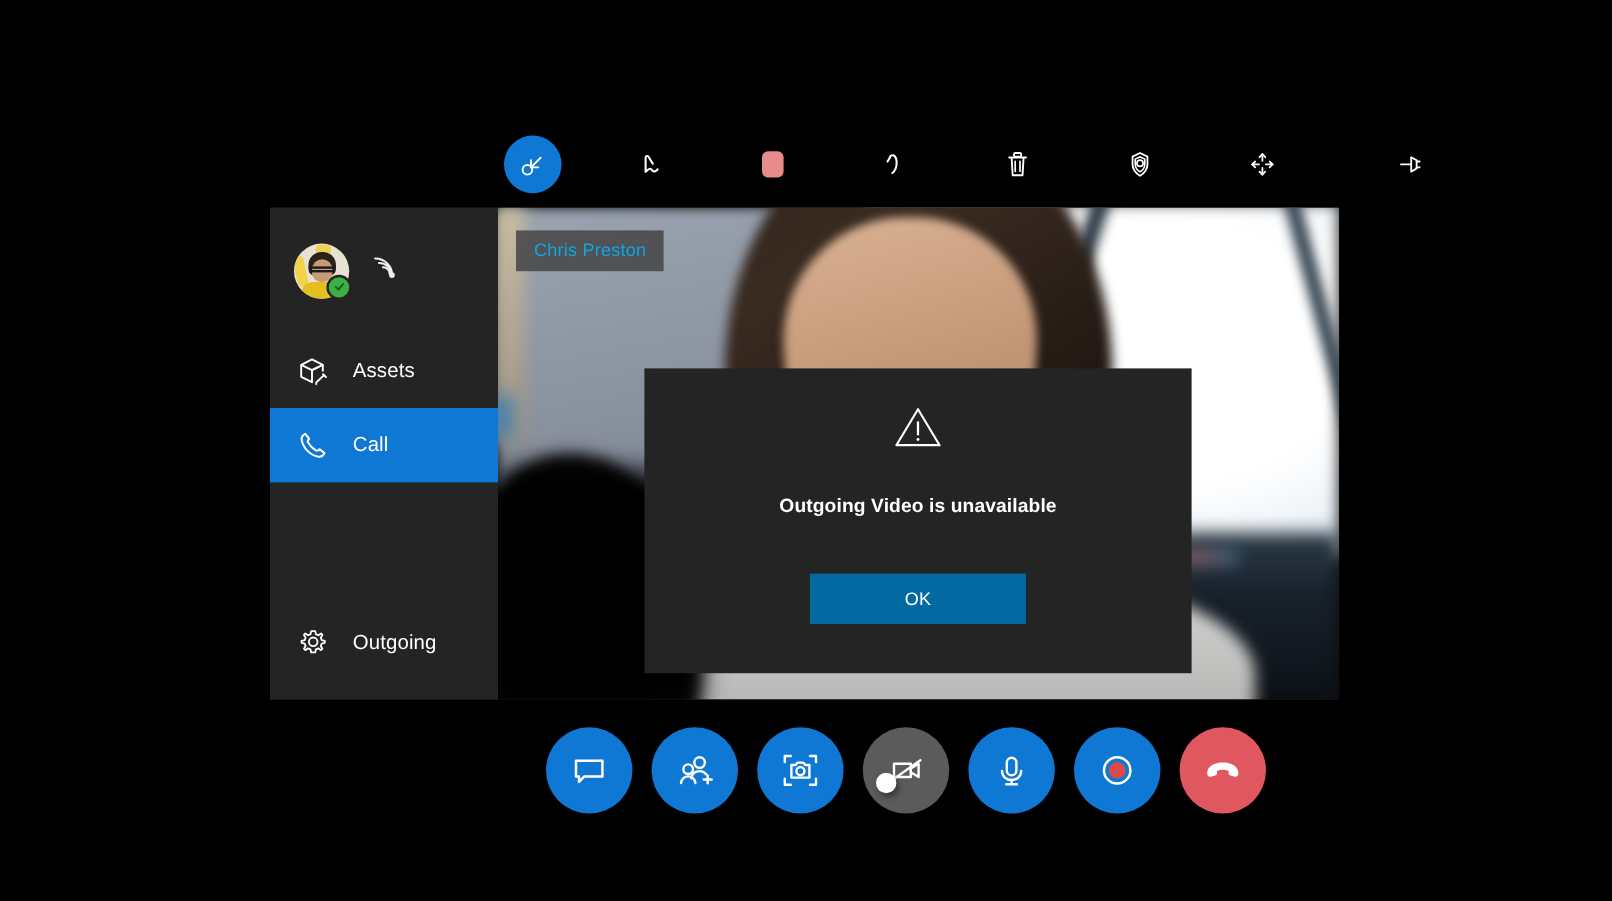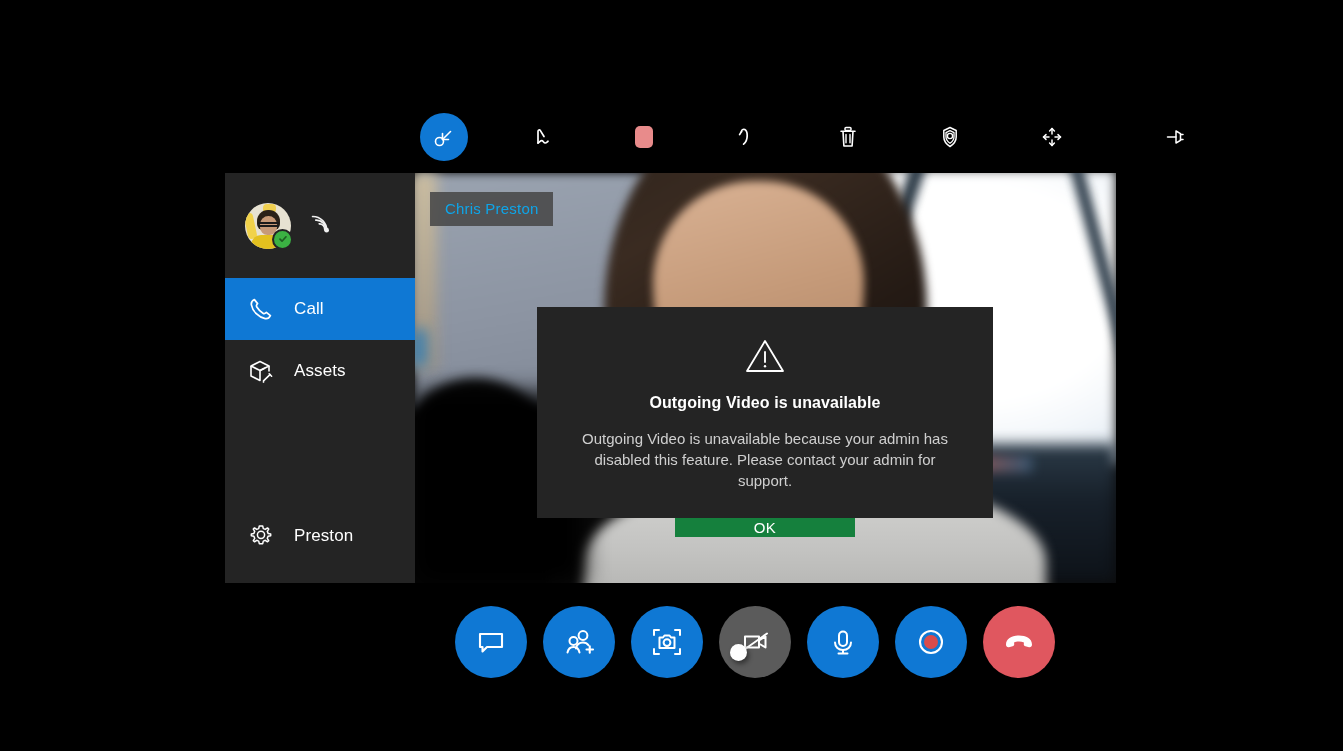--- a/index.html
+++ b/index.html
@@ -314,26 +314,27 @@
     position: absolute;
     left: 0; top: 0; right: 0; bottom: 0;
     z-index: 10;
     pointer-events: none;
   }
   .modal {
     position: absolute;
     left: 312px;
     top: 134px;
     width: 456px;
-    height: 211px;
+    height: 254px;
     background: #242424;
     display: flex;
     flex-direction: column;
     align-items: center;
     pointer-events: auto;
+    gap: 19px;
   }
   .modal-icon { margin-top: 30px; }
   .modal-title {
     margin-top: 15px;
     color: #ffffff;
     font-size: 16px;
     font-weight: bold;
     letter-spacing: .1px;
   }
   .modal-body {
@@ -341,21 +342,21 @@
     width: 396px;
     text-align: center;
     color: #cfcfcf;
     font-size: 15px;
     line-height: 21px;
   }
   .modal-ok {
     margin-top: 27px;
     width: 180px;
     height: 42px;
-    background: #15803d;
+    background: #0369a1;
     color: #ffffff;
     border: none;
     font-size: 15px;
     font-family: "Liberation Sans", sans-serif;
     letter-spacing: .3px;
     cursor: pointer;
   }
 
   
   .call-bar {
@@ -497,55 +498,55 @@
               <path d="M8.8 10.1 A 9.6 9.6 0 0 1 18.9 20.2"></path>
               <path d="M12.2 13.8 A 5.2 5.2 0 0 1 17.7 19.3"></path>
             </g>
             <circle cx="19.6" cy="20.2" r="2.4" fill="#f0f0f0"></circle>
           </svg>
         </span>
       </div>
 
       <div class="nav-list">
 
-        <div class="nav-item active">
-          <span class="nav-icon">
-            <svg width="28" height="28" viewBox="0 0 28 28">
-              <path d="M7.4 4.6 C5.4 5.6 4 7.6 4.4 9.8 C5.6 16.4 11.6 22.4 18.2 23.6 C20.4 24 22.4 22.6 23.4 20.6 L19.4 17.4 C18.4 18.4 17.2 19 16 18.2 C13.4 16.6 11.4 14.6 9.8 12 C9 10.8 9.6 9.6 10.6 8.6 Z" fill="none" stroke="#ffffff" stroke-width="1.7" stroke-linejoin="round"></path>
-            </svg>
-          </span>
-          <span class="nav-label">Call</span>
-        </div>
-
         <div class="nav-item">
           <span class="nav-icon">
             <svg width="28" height="28" viewBox="0 0 28 28">
               <path d="M4 9 L13 4.5 L22 9 L13 13.5 Z" fill="none" stroke="#ffffff" stroke-width="1.6" stroke-linejoin="round"></path>
               <path d="M4 9 L4 19 L13 23.5 L13 13.5" fill="none" stroke="#ffffff" stroke-width="1.6" stroke-linejoin="round"></path>
               <path d="M22 9 L22 14.5" fill="none" stroke="#ffffff" stroke-width="1.6" stroke-linejoin="round"></path>
               <path d="M13 13.5 L18 11" fill="none" stroke="#ffffff" stroke-width="1.6"></path>
               <path d="M16.5 23.8 L23 17.6" fill="none" stroke="#ffffff" stroke-width="1.6" stroke-linecap="round"></path>
               <path d="M15.4 24.9 L16.5 23.8 L17.6 24.9 L16.5 26 Z" fill="#ffffff"></path>
               <path d="M22.2 16.8 L24.6 19.2" fill="none" stroke="#ffffff" stroke-width="1.6" stroke-linecap="round"></path>
             </svg>
           </span>
           <span class="nav-label">Assets</span>
         </div>
 
+        <div class="nav-item active">
+          <span class="nav-icon">
+            <svg width="28" height="28" viewBox="0 0 28 28">
+              <path d="M7.4 4.6 C5.4 5.6 4 7.6 4.4 9.8 C5.6 16.4 11.6 22.4 18.2 23.6 C20.4 24 22.4 22.6 23.4 20.6 L19.4 17.4 C18.4 18.4 17.2 19 16 18.2 C13.4 16.6 11.4 14.6 9.8 12 C9 10.8 9.6 9.6 10.6 8.6 Z" fill="none" stroke="#ffffff" stroke-width="1.7" stroke-linejoin="round"></path>
+            </svg>
+          </span>
+          <span class="nav-label">Call</span>
+        </div>
+
 
         <div class="nav-spacer"></div>
 
         <div class="nav-item" style="margin-bottom:16px">
           <span class="nav-icon">
             <svg width="28" height="28" viewBox="0 0 28 28">
               <path d="M14 4 L15.7 4 L16.3 6.6 L18.3 7.4 L20.5 5.9 L21.7 7.1 L20.3 9.4 L21.1 11.4 L23.7 12 L23.7 13.7 L21.1 14.3 L20.3 16.3 L21.7 18.6 L20.5 19.8 L18.3 18.3 L16.3 19.1 L15.7 21.7 L14 21.7 L12.3 21.7 L11.7 19.1 L9.7 18.3 L7.5 19.8 L6.3 18.6 L7.7 16.3 L6.9 14.3 L4.3 13.7 L4.3 12 L6.9 11.4 L7.7 9.4 L6.3 7.1 L7.5 5.9 L9.7 7.4 L11.7 6.6 L12.3 4 Z" fill="none" stroke="#ffffff" stroke-width="1.5" stroke-linejoin="round"></path>
               <circle cx="14" cy="12.85" r="3.6" fill="none" stroke="#ffffff" stroke-width="1.5"></circle>
             </svg>
           </span>
-          <span class="nav-label">Preston</span>
+          <span class="nav-label">Outgoing</span>
         </div>
 
       </div>
     </div>
 
     <div class="video-area">
       <div class="vid-wall"></div>
       <div class="vid-window"></div>
       <div class="vid-frame-1"></div>
       <div class="vid-frame-2"></div>
@@ -566,21 +567,20 @@
     <div class="modal-overlay">
       <div class="modal">
         <span class="modal-icon">
           <svg width="42" height="38" viewBox="0 0 42 38">
             <path d="M21 4 L39 34 L3 34 Z" fill="none" stroke="#ffffff" stroke-width="1.8" stroke-linejoin="round"></path>
             <path d="M21 15 L21 25" stroke="#ffffff" stroke-width="1.9" stroke-linecap="round"></path>
             <circle cx="21" cy="29.2" r="1.2" fill="#ffffff"></circle>
           </svg>
         </span>
         <div class="modal-title">Outgoing Video is unavailable</div>
-        <div class="modal-body">Outgoing Video is unavailable because your admin has disabled this feature. Please contact your admin for support.</div>
         <button class="modal-ok">OK</button>
       </div>
     </div>
 
   </div>
 
   <div class="call-bar">
 
     <button class="call-btn" title="Chat">
       <svg width="36" height="36" viewBox="0 0 36 36">

